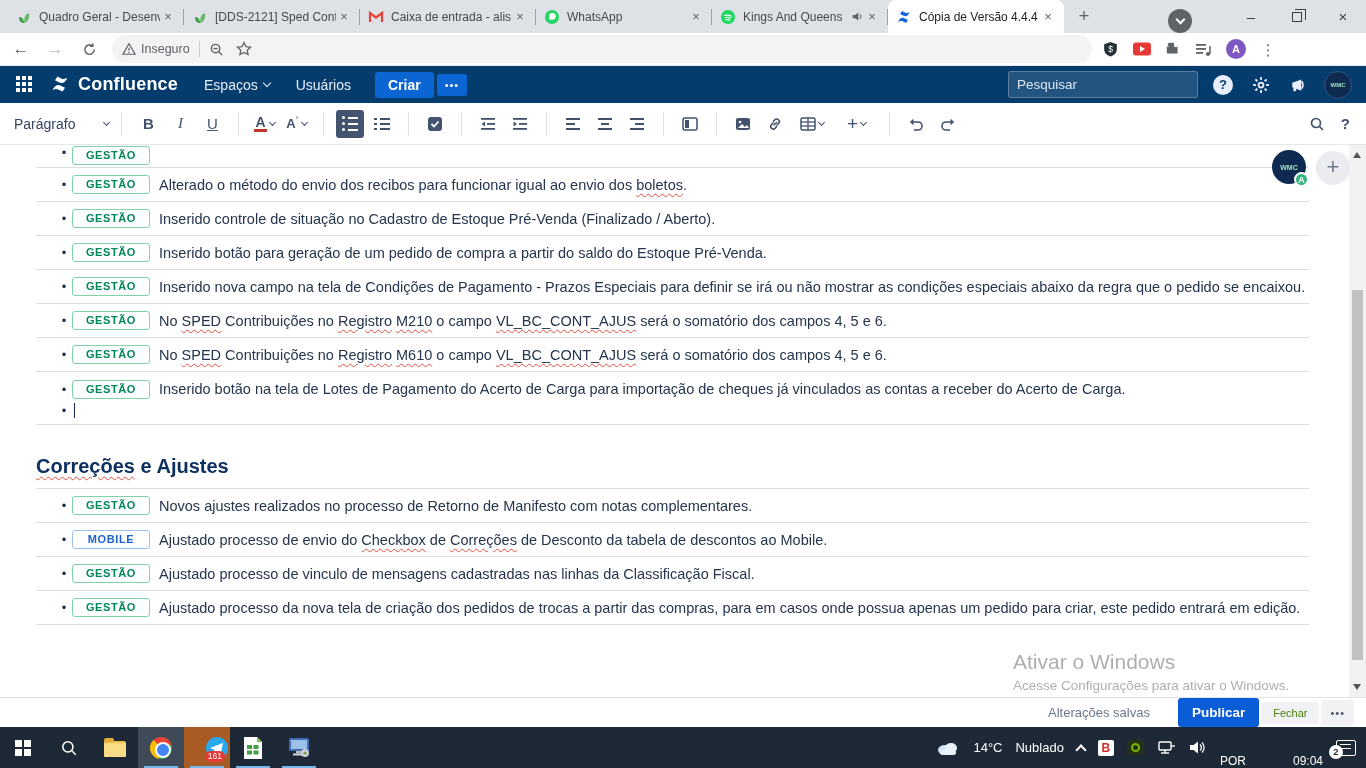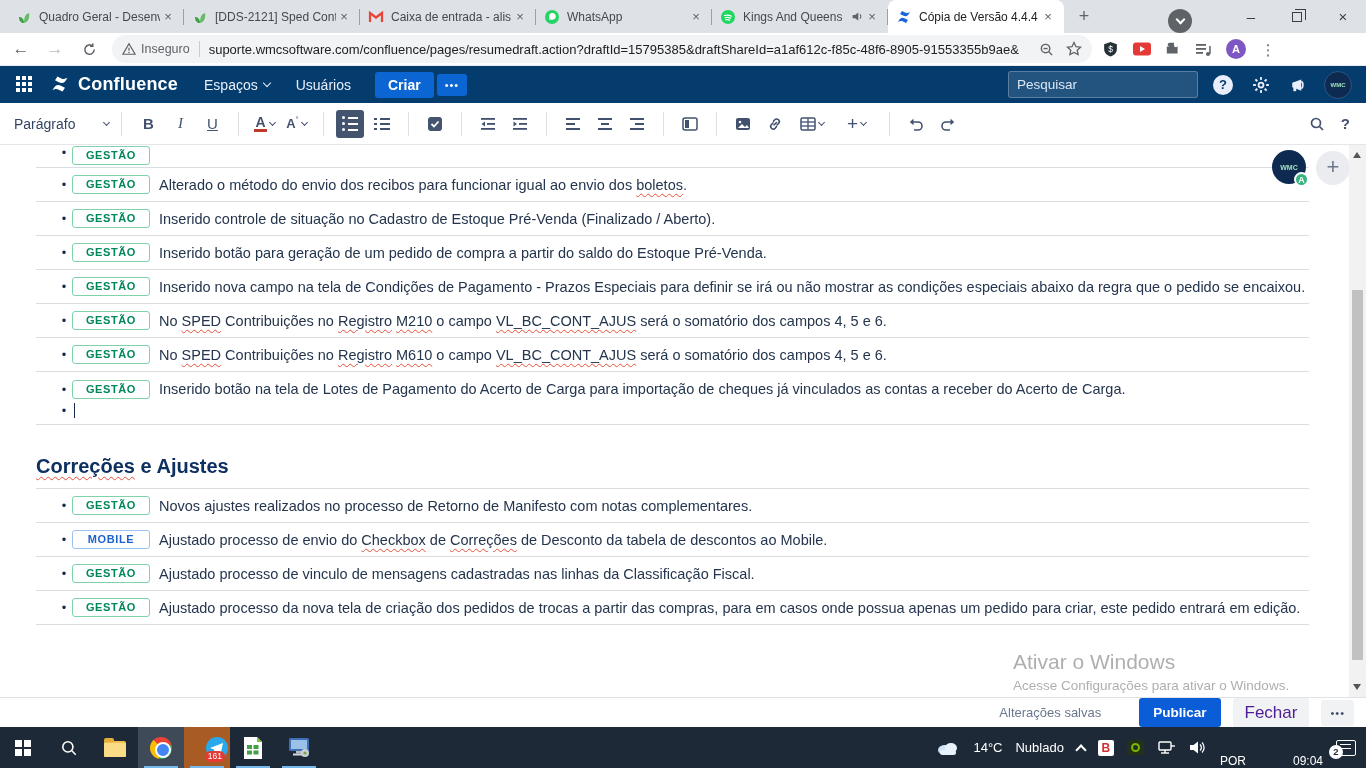--- a/index.html
+++ b/index.html
@@ -96,24 +96,24 @@
   .wm2 { top:678px; left:1013px; font-size:13.5px; }
 
   
   .vscroll { position:absolute; top:145px; right:0; width:17px; height:552px; background:#f2f2f2; }
   .varrow { position:absolute; left:4px; width:0; height:0; }
   .varrow.up { top:7px; border-left:4.5px solid transparent; border-right:4.5px solid transparent; border-bottom:6px solid #555; }
   .varrow.dn { bottom:7px; border-left:4.5px solid transparent; border-right:4.5px solid transparent; border-top:6px solid #555; }
   .vthumb { position:absolute; top:145px; left:3px; width:11px; height:370px; background:#c1c1c1; }
 
   
-  .footer { position:absolute; top:697px; left:0; width:1366px; height:30px; background:#fff; border-top:1px solid #e0e2e6; display:flex; align-items:center; justify-content:flex-end; gap:12px; padding-right:12px; }
+  .footer { position:absolute; top:697px; left:0; width:1366px; height:30px; background:#fff; border-top:1px solid #e0e2e6; display:flex; align-items:center; justify-content:flex-end; gap:2px; padding-right:12px; }
   .fstatus { color:#6b778c; font-size:13px; margin-right:26px; }
   .btn-pub { background:#0b5cd7; color:#fff; font-weight:600; font-size:13.5px; border:0; border-radius:3px; padding:7px 14px; }
-  .btn-close { background:#f1f2f4; color:#4c1d95; font-size:17px; border:0; border-radius:3px; padding:5px 12px; }
+  .btn-close { background:#f1f2f4; color:#4d7c0f; font-size:11px; border:0; border-radius:3px; padding:5px 12px; }
   .btn-fmore { background:#f1f2f4; color:#42526e; font-size:11px; border:0; border-radius:3px; padding:7px 9px; letter-spacing:1px; }
 
   
   .taskbar { position:absolute; top:727px; left:0; width:1366px; height:41px; background:#1d2936; display:flex; align-items:center; color:#fff; }
   .tb-cell { width:46px; height:41px; display:flex; align-items:center; justify-content:center; position:relative; }
   .tb-cell.running::after { content:""; position:absolute; bottom:0; left:6px; right:6px; height:2px; background:#76b9ed; }
   .tb-cell.focused { background:#3e4a57; }
   .tb-cell.tele { background:#a85b22;padding-left:20px; }
   .startgrid { width:16px; height:16px; display:grid; grid-template-columns:7px 7px; grid-template-rows:7px 7px; gap:2px; }
   .startgrid i { background:#fff; }
@@ -212,21 +212,20 @@
       </svg>
   </div>
   <div class="omnibox">
     <svg width="14" height="14" viewBox="0 0 16 16">
         <path d="M8 2 L15 14 H1 Z" fill="none" stroke="#5f6368" stroke-width="1.4"></path>
         <line x1="8" y1="6.5" x2="8" y2="10" stroke="#5f6368" stroke-width="1.4"></line>
         <circle cx="8" cy="12" r="0.9" fill="#5f6368"></circle>
       </svg>
     <span class="omni-sec">Inseguro</span>
     <span class="omni-sep"></span>
-    <input class="omni-url" readonly="" value="suporte.wmcsoftware.com/confluence/pages/resumedraft.action?draftId=15795385&amp;draftShareId=a1af612c-f85c-48f6-8905-91553355b9ae&amp;" style="">
     <svg width="15" height="15" viewBox="0 0 16 16">
         <circle cx="7" cy="7" r="4.5" fill="none" stroke="#5f6368" stroke-width="1.5"></circle>
         <line x1="10.5" y1="10.5" x2="14" y2="14" stroke="#5f6368" stroke-width="1.5"></line>
         <line x1="4.8" y1="7" x2="9.2" y2="7" stroke="#5f6368" stroke-width="1.5"></line>
       </svg>
     <svg width="16" height="16" viewBox="0 0 16 16" style="margin-left:12px">
         <path d="M8 1.5 l2 4.2 4.5 .5 -3.3 3 .9 4.4 -4.1 -2.2 -4.1 2.2 .9 -4.4 -3.3 -3 4.5 -.5 Z" fill="none" stroke="#5f6368" stroke-width="1.3"></path>
       </svg>
   </div>
   <div class="tb-icons">

